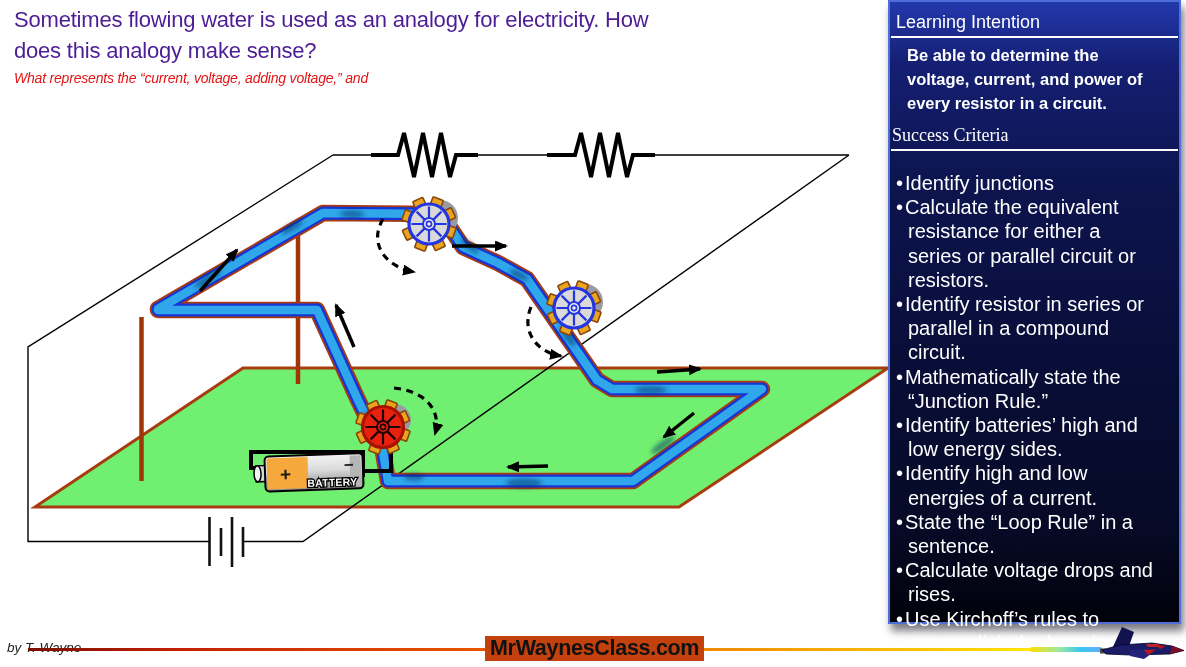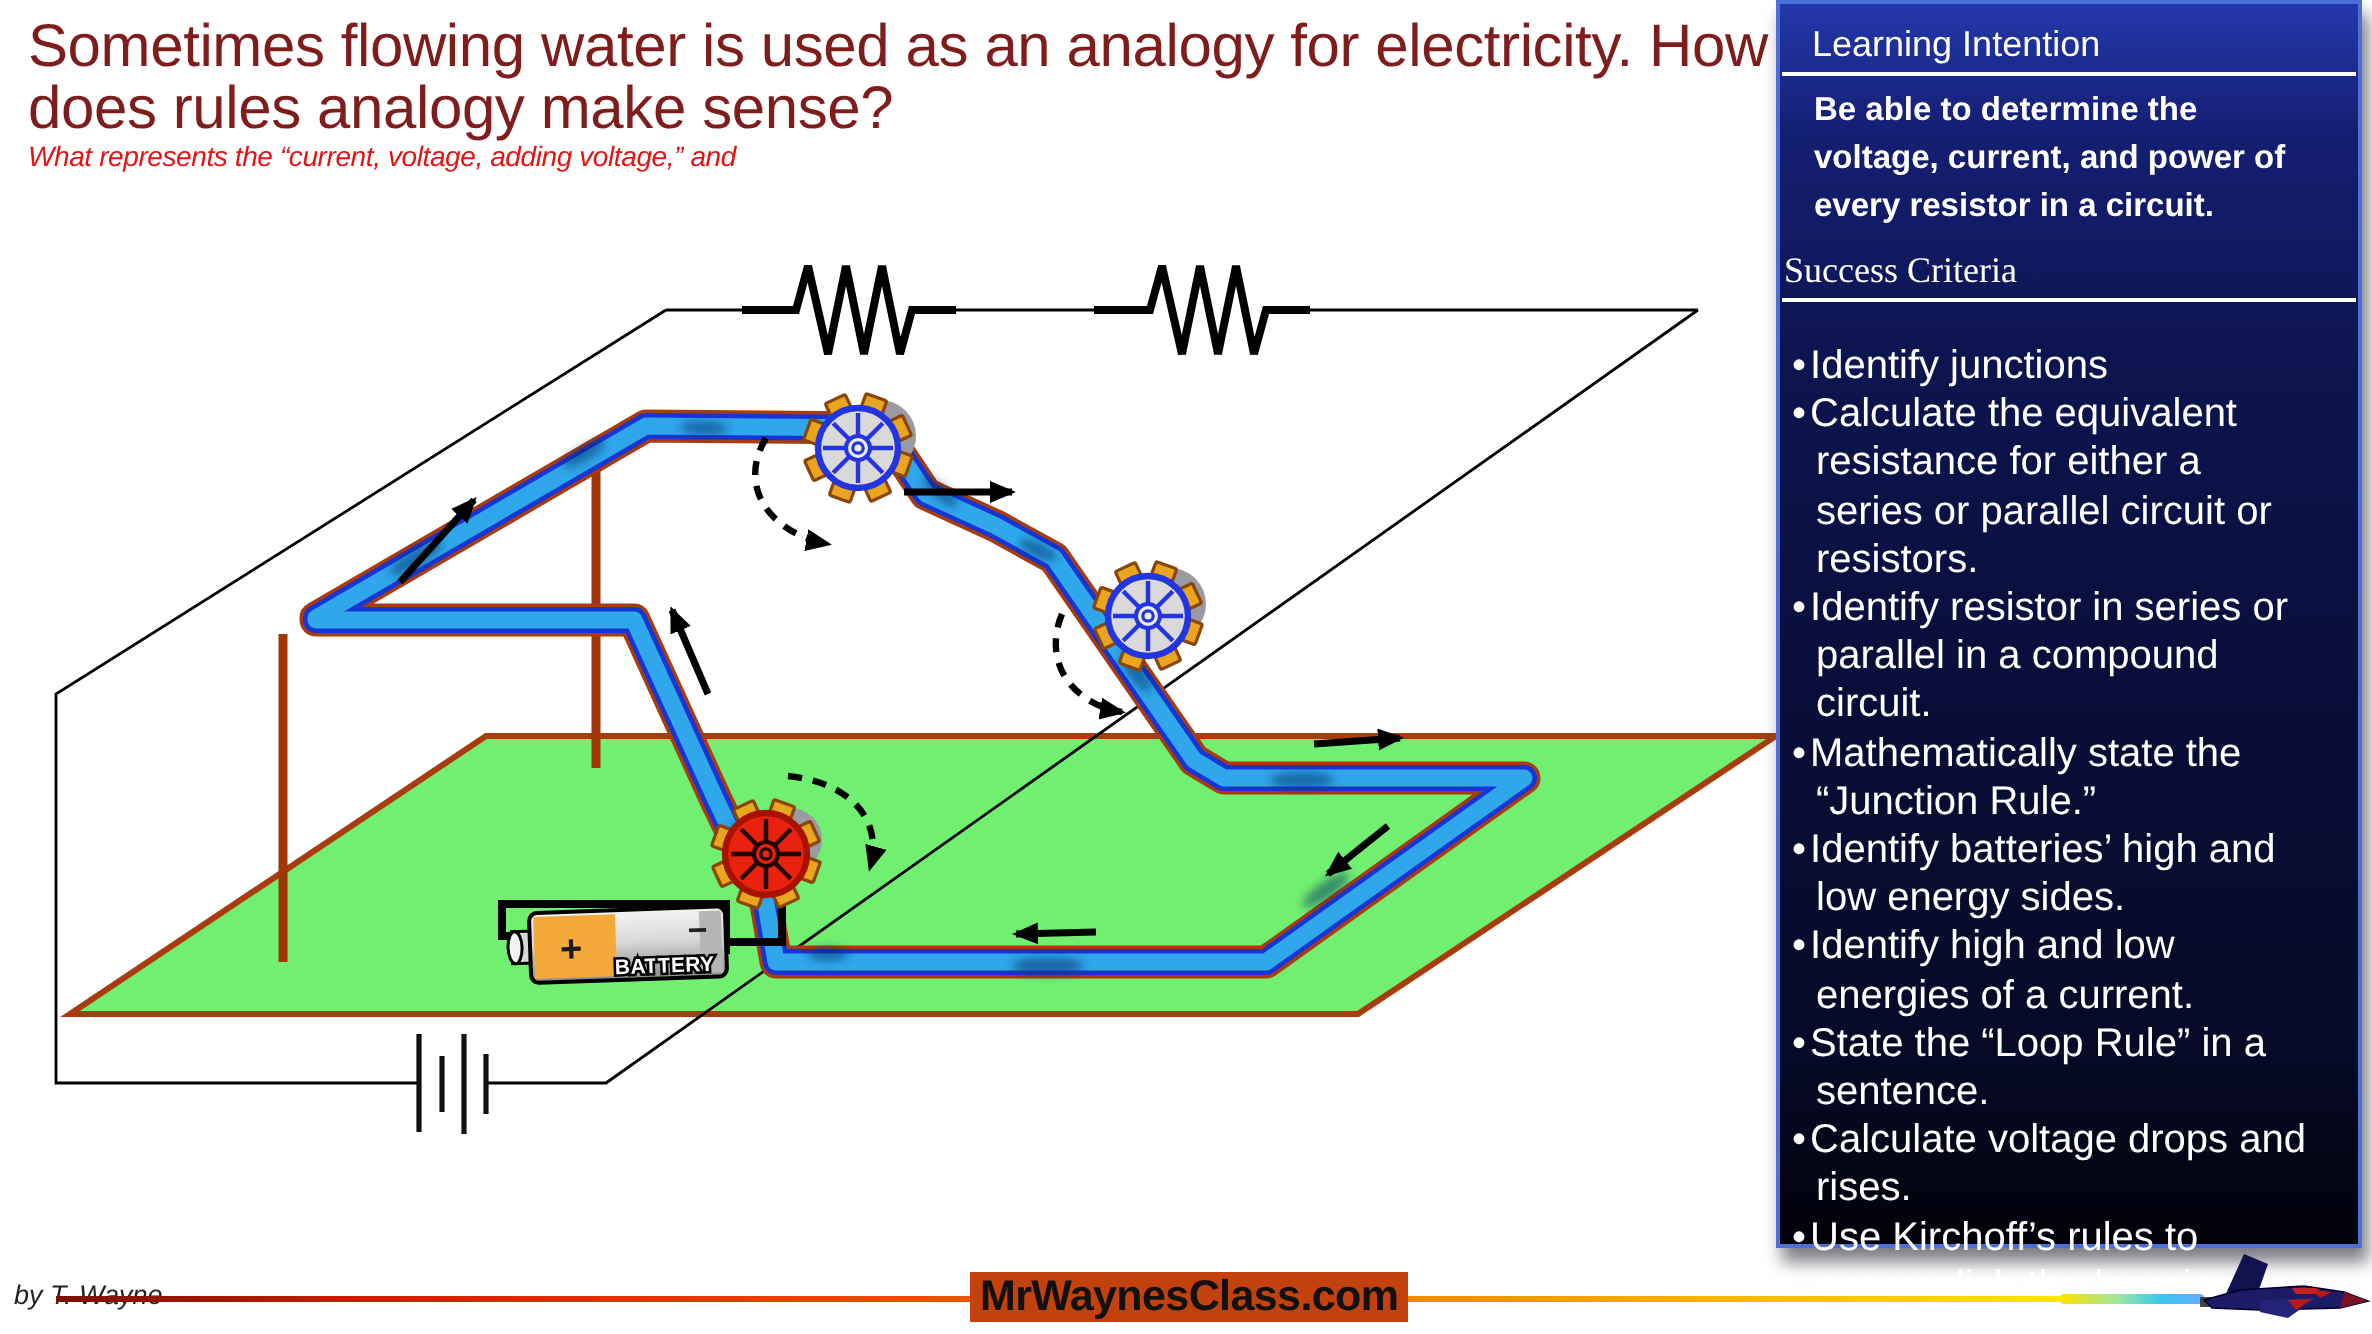--- a/index.html
+++ b/index.html
@@ -1,22 +1,22 @@
 <!DOCTYPE html>
 <html style="--accent-red: #e21414; --water-blue: #2fa7ea; --water-edge-blue: #1536d6; --channel-brown: #a83c10; --grass-green: #70ef70; --wheel-gold: #eaa51e; --wheel-blue: #2335e0; --pump-red: #e8220f; --battery-orange: #f5a93c; --sidebar-top-blue: #2338ac;"><head>
 <meta charset="utf-8">
 <style>
   html,body{margin:0;padding:0;background:#888;}
   #stage{
     position:relative; width:1186px; height:667px; background:#fff;
     overflow:hidden; font-family:"Liberation Sans", sans-serif;
   }
   
-  .title-line{position:absolute; left:14px; white-space:nowrap; font-size:30px;
-    letter-spacing:-0.2px; color:#7f1d1d;}
+  .title-line{position:absolute; left:14px; white-space:nowrap; font-size:22px;
+    letter-spacing:-0.2px; color:#4c1d95;}
   #t1{top:7px;} #t2{top:38px;}
   .red-line{position:absolute; left:14px; white-space:nowrap; font-size:14px;
     letter-spacing:-0.2px; color:var(--accent-red,#e21414);font-style:italic;}
   #q1{top:70px;} #q2{top:101px;}
 
   
   #diagram{position:absolute; left:0; top:0;}
   .thin-line{stroke:#000; stroke-width:1.4; fill:none;}
   .resistor{stroke:#000; stroke-width:4; fill:none; stroke-linejoin:miter;}
   .batsym{stroke:#111; stroke-width:2.6; fill:none;}
@@ -51,21 +51,21 @@
 
   
   #sidebar{
     position:absolute; left:888px; top:0; width:293px; height:624px; box-sizing:border-box;
     border:2px solid #4f6fd8;
     background:linear-gradient(180deg, var(--sidebar-top-blue,#2338ac) 0%, #151f73 10%,
       #0d1550 28%, #090e3a 55%, #060a26 85%, #01010a 100%);
     color:#fff; box-shadow:3px 7px 8px rgba(90,90,100,.8);
   }
   #sidebar h2{margin:9px 0 0 0; font-size:18px; font-weight:400; line-height:22px;}
-  #li-title{padding-left:16px;}
+  #li-title{padding-left:6px;}
   #sc-title{padding-left:2px; margin-top:6px;font-family:Liberation Serif, serif;}
   .rule{height:0; border-top:2px solid #fff; margin:3px 1px 0 1px;}
   #li-body{margin:5px 0 2px 0; padding-left:17px; font-size:16.5px; line-height:24px;
     width:262px; box-sizing:border-box;font-weight:bold;}
   #sc-list{margin:20px 0 0 0; padding:0 0 0 6px; list-style:none; font-size:20px;
     line-height:24.2px; width:264px; box-sizing:border-box;}
   #sc-list li{padding-left:12px; text-indent:-12px;}
   .blt{margin-right:2px;}
 
   
@@ -75,21 +75,21 @@
   #sitename{position:absolute; left:485px; top:636px; font-size:21.5px; font-weight:800;
     letter-spacing:-0.3px; color:#111; background:#c2410c; padding:0 5px; white-space:nowrap;}
   #jet-svg{position:absolute; left:1028px; top:621px;}
 </style>
 </head>
 <body>
 
 <div id="stage">
 
   <div class="title-line" id="t1">Sometimes flowing water is used as an analogy for electricity. How</div>
-  <div class="title-line" id="t2">does rules analogy make sense?</div>
+  <div class="title-line" id="t2">does this analogy make sense?</div>
   <div class="red-line" id="q1">What represents the “current, voltage, adding voltage,” and</div>
 
   <svg id="diagram" width="888" height="667" viewBox="0 0 888 667">
     <defs>
       <marker id="ah" markerUnits="userSpaceOnUse" markerWidth="16" markerHeight="13" refX="11" refY="5.5" orient="auto">
         <path d="M0,0 L13,5.5 L0,11 Z" fill="#000"></path>
       </marker>
       <linearGradient id="silverGrad" x1="0" y1="0" x2="0" y2="1">
         <stop offset="0" stop-color="#f4f4f4"></stop>
           <stop offset="0.45" stop-color="#d9d9d9"></stop>

